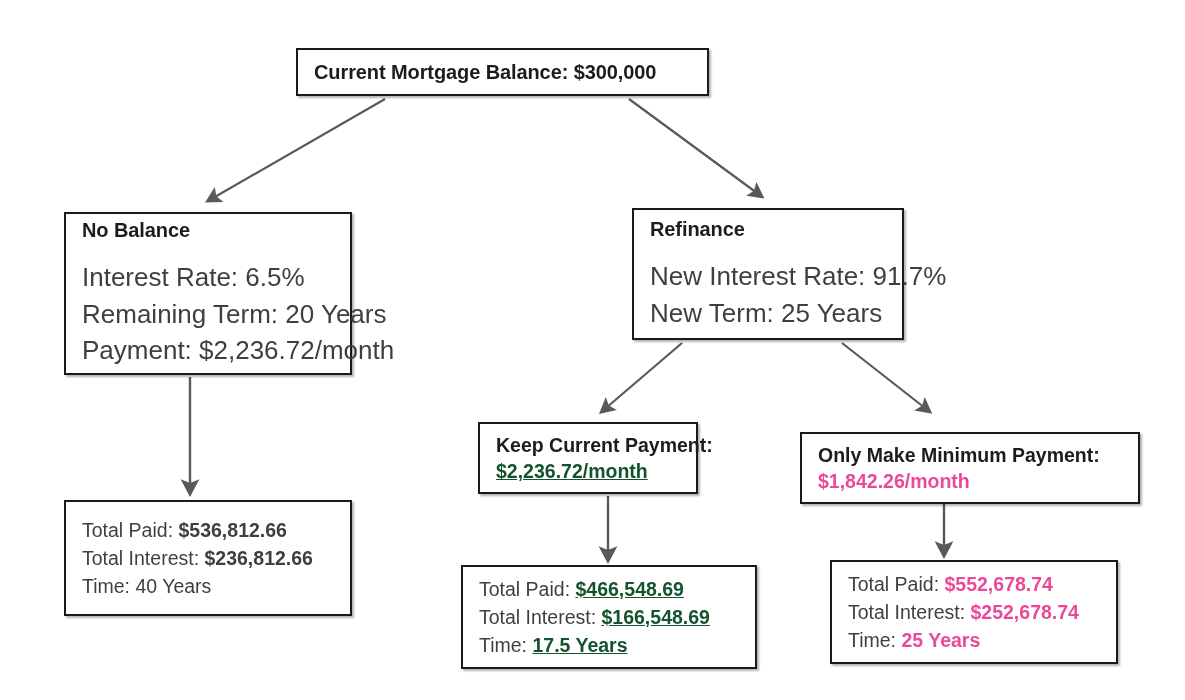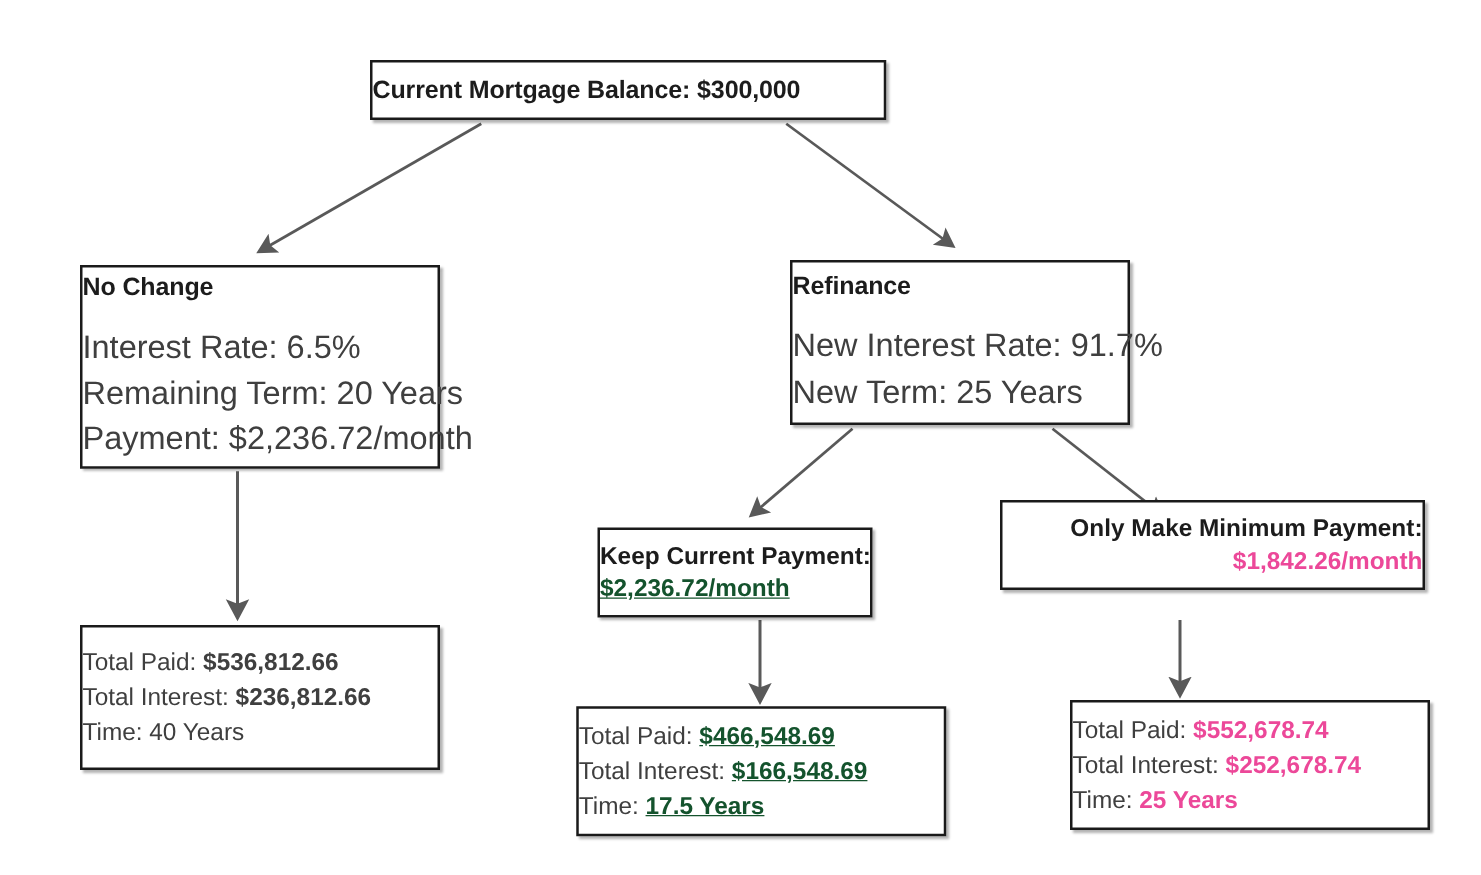--- a/index.html
+++ b/index.html
@@ -30,21 +30,21 @@
     position: absolute;
     box-sizing: border-box;
     background: #ffffff;
     border: 2px solid #1a1a1a;
     box-shadow: 2px 2px 2px rgba(0,0,0,0.30);
     display: flex;
     flex-direction: column;
     justify-content: center;
   }
   .node .pad {
-    padding: 0 0;
+    padding: 0 16px;
   }
   .title {
     font-weight: bold;
     color: #1c1c1c;
     font-size: 20px;
     line-height: 1.25;
     letter-spacing: -0.1px;
   }
   .lines {
     color: #3f3f3f;
@@ -70,24 +70,24 @@
     line-height: 1.45;
   }
   .res div { white-space: nowrap; }
   .res b { font-weight: bold; }
 
   
   #node-root        { left: 296px; top: 48px;  width: 413px; height: 48px;  }
   #node-no-change   { left: 64px;  top: 212px; width: 288px; height: 163px; }
   #node-refinance   { left: 632px; top: 208px; width: 272px; height: 132px; }
   #node-keep        { left: 478px; top: 422px; width: 220px; height: 72px;  }
-  #node-minimum     { left: 800px; top: 400px; width: 340px; height: 72px; text-align: right;  }
+  #node-minimum     { left: 800px; top: 432px; width: 340px; height: 72px;  }
   #node-res-left    { left: 64px;  top: 500px; width: 288px; height: 116px; }
   #node-res-mid     { left: 461px; top: 565px; width: 296px; height: 104px; }
-  #node-res-right   { left: 830px; top: 560px; width: 288px; height: 104px; margin-left: 26px; }
+  #node-res-right   { left: 830px; top: 560px; width: 288px; height: 104px; }
 </style>
 </head>
 <body>
 
 <div id="canvas">
 
   <svg id="arrow-layer" viewBox="0 0 1185 700" xmlns="http://www.w3.org/2000/svg">
     <defs>
       <marker id="ah" markerWidth="9" markerHeight="9" refX="3.2" refY="4.5" orient="auto" markerUnits="strokeWidth">
         <path d="M0,0.6 L7.4,4.5 L0,8.4 L1.5,4.5 Z" fill="#595959"></path>
@@ -108,21 +108,21 @@
 
     <line x1="944" y1="496" x2="944" y2="549" stroke="#595959" stroke-width="2.4" marker-end="url(#ah)"></line>
   </svg>
 
   <div class="node" id="node-root">
     <div class="pad title">Current Mortgage Balance: $300,000</div>
   </div>
 
   <div class="node" id="node-no-change">
     <div class="pad">
-      <div class="title">No Change</div>
+      <div class="title">No Balance</div>
       <div class="gap"></div>
       <div class="lines">
         <div>Interest Rate: 6.5%</div>
         <div>Remaining Term: 20 Years</div>
         <div>Payment: $2,236.72/month</div>
       </div>
     </div>
   </div>
 
   <div class="node" id="node-refinance">

